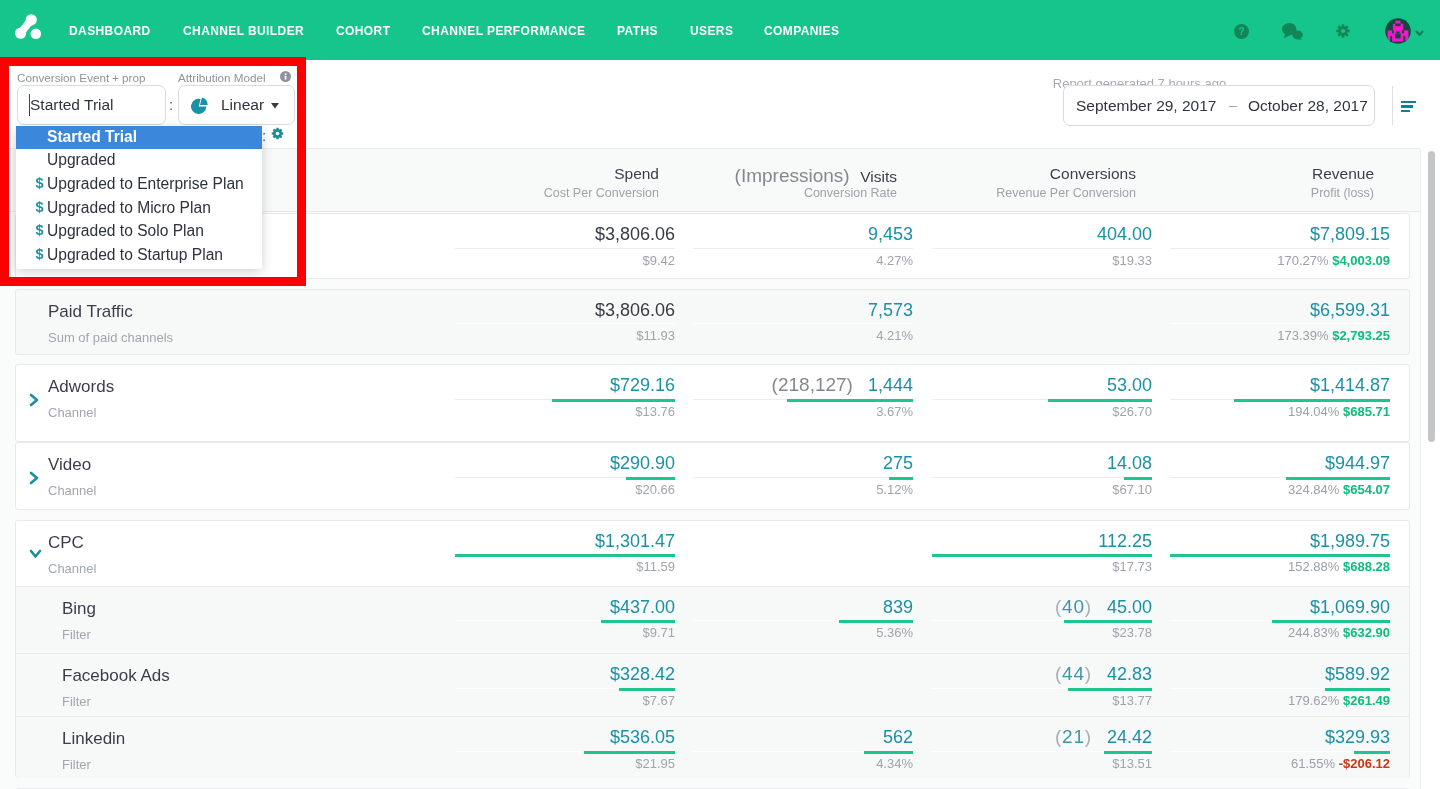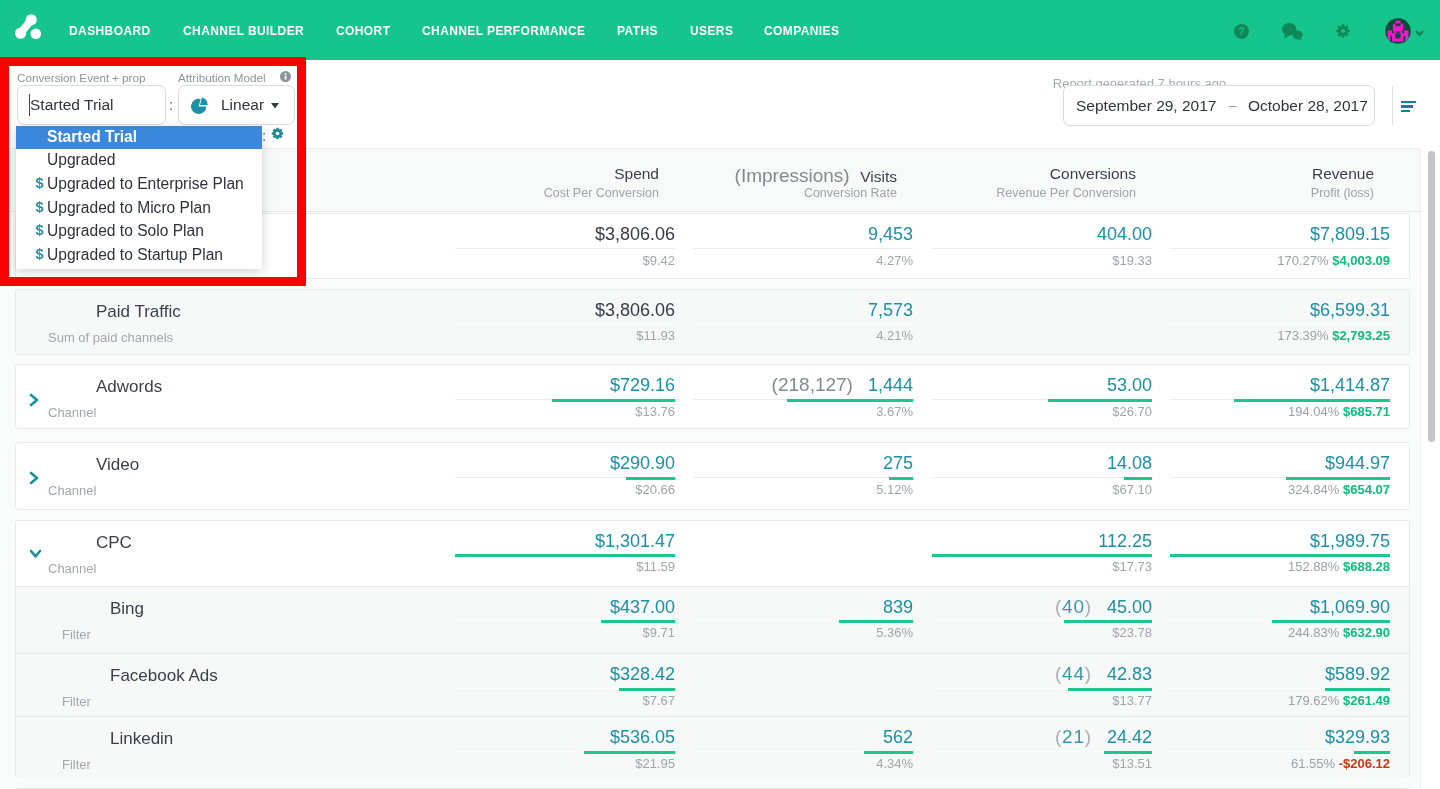--- a/index.html
+++ b/index.html
@@ -28,21 +28,21 @@
 .dark { color:#363B46 !important; }
 .dvd { position:absolute; top:33.5px; left:0; width:220px; height:1.2px; background:#ECEDEF; }
 .wdvd { background:#fff; }
 .bar { position:absolute; top:33.5px; right:0; height:3px; background:#1CC68E; }
 .sub { position:absolute; top:38.5px; right:0; font-size:13px; color:#A0A5AC; white-space:nowrap; }
 .pct { color:#9BA1A9; font-weight:normal; }
 .grn { color:#0CBD7D; font-weight:bold; }
 .red { color:#C6380F; font-weight:bold; }
 .imp { font-size:19px; color:#85888F; } .main .imp { margin-right:15px; } .lt { color:#AAAFB5; letter-spacing:0.8px; }
 .timp { color:#3E96A8; }
-.title { position:absolute; left:32px; top:12px; font-size:17px; color:#3A3F4B; white-space:nowrap;margin-left:48px; }
+.title { position:absolute; left:32px; top:12px; font-size:17px; color:#3A3F4B; white-space:nowrap; }
 .tsub { position:absolute; left:32px; top:40px; font-size:13px; color:#A2A7AE; white-space:nowrap; }
 .ind { left:46px; }
 .chev { position:absolute; left:13px; }
 
 
 #dd { position:absolute; left:16px; top:125.5px; width:246px; height:143px; background:#fff; border-radius:2px; box-shadow:0 3px 12px rgba(0,0,0,0.18); z-index:40; }
 .dditem { position:absolute; left:0; width:246px; height:23.7px; font-size:15.6px; color:#2E323C; }
 .dditem span.txt { position:absolute; left:31px; top:2px; }
 .dditem span.dol { position:absolute; left:19.5px; top:2px; color:#1A91A5; font-weight:bold; font-size:14.5px; }
 .ddsel { background:#3A87DB; color:#fff; font-weight:bold; }
@@ -114,21 +114,21 @@
       <div class="dvd wdvd"></div>
       <div class="sub">4.21%</div>
     </div>
   <div class="cell cc4">
       <div class="main">$6,599.31</div>
       <div class="dvd wdvd"></div>
       <div class="sub"><span class="pct">173.39% </span><span class="grn">$2,793.25</span></div>
     </div>
 </div>
 
-<div class="card" id="card3" style="top:364px; height:65px;">
+<div class="card" id="card3" style="top:364px; height:78px;">
   <svg class="chev" style="top:28px;" width="10" height="14" viewBox="0 0 10 14">
       <path d="M2 2 L8 7 L2 12" fill="none" stroke="#18919E" stroke-width="2.6" stroke-linecap="round" stroke-linejoin="round"></path>
     </svg>
   <div class="title">Adwords</div>
   <div class="tsub">Channel</div>
   <div class="cell cc1">
       <div class="main">$729.16</div>
       <div class="dvd"></div>
       <div class="bar" style="width:123px;"></div>
       <div class="sub">$13.76</div>

